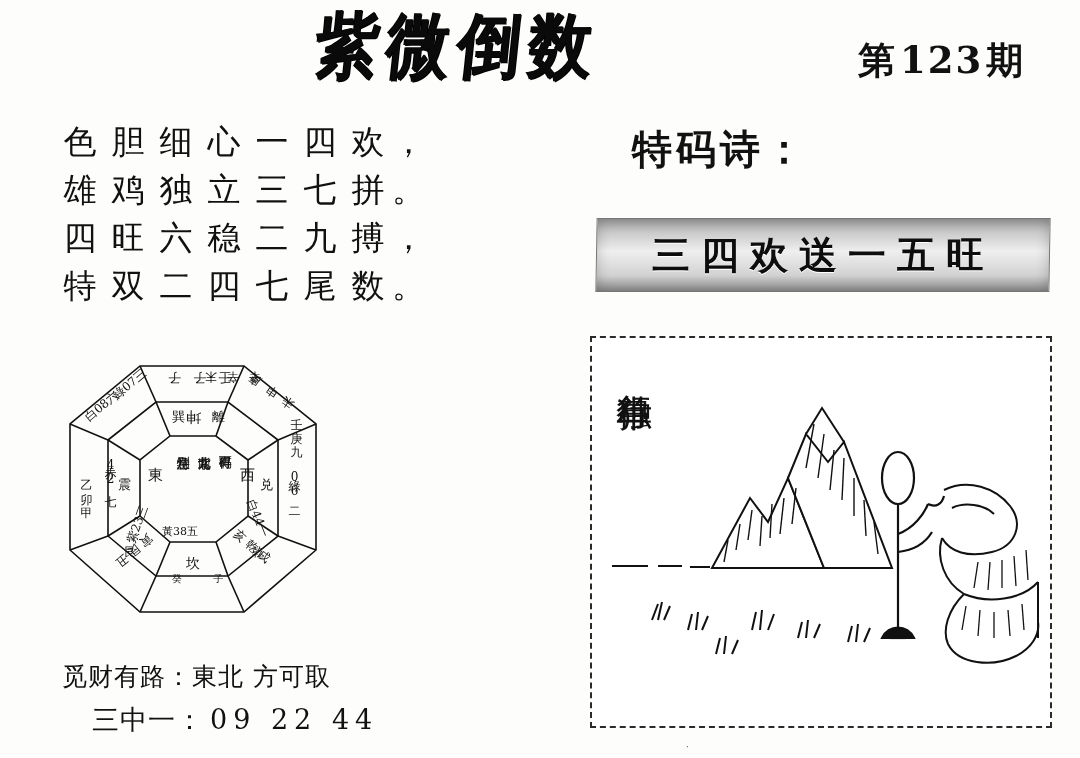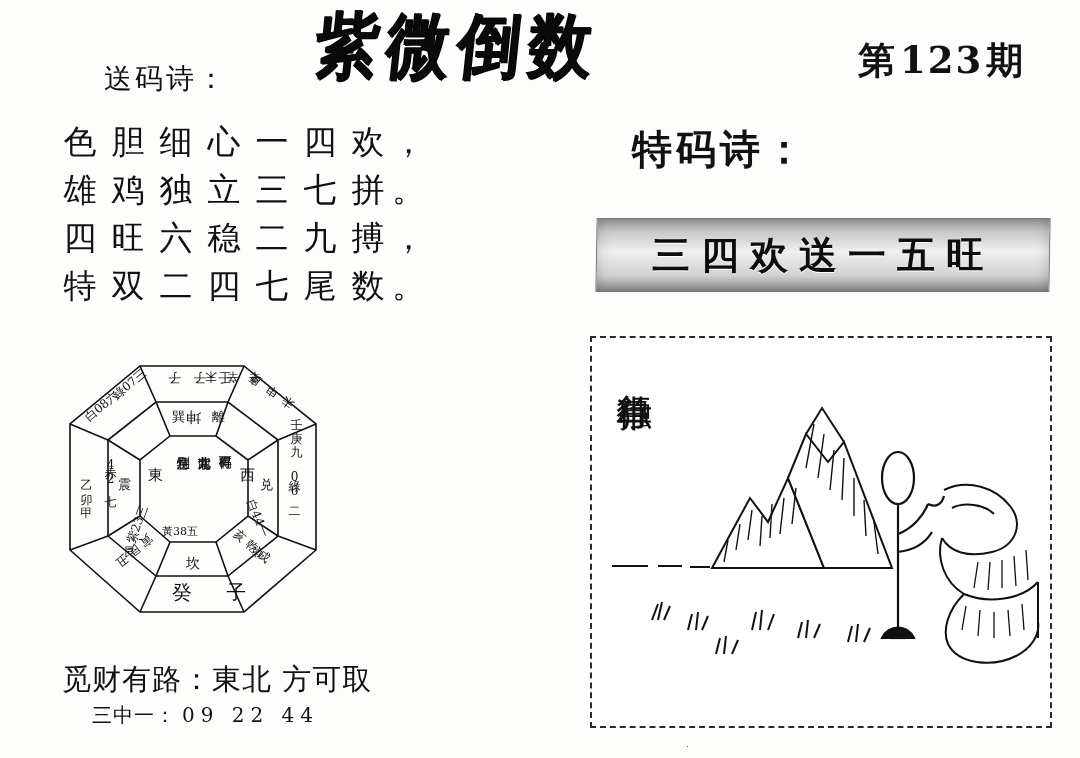--- a/index.html
+++ b/index.html
@@ -112,29 +112,29 @@
     writing-mode: vertical-rl;
     text-orientation: upright;
     letter-spacing: 0px;
   }
   .ov.flip { transform: rotate(180deg); }
 
   .find-money {
     position: absolute;
     left: 62px;
     top: 660px;
-    font-size: 29px;
+    font-size: 25px;
     letter-spacing: 1px;
     white-space: nowrap;
   }
   .three-hit {
     position: absolute;
     left: 92px;
     top: 702px;
-    font-size: 20px;
+    font-size: 27px;
     letter-spacing: 1px;
     white-space: nowrap;
   }
   .three-hit .nums { letter-spacing: 6px; padding-left: 6px; }
 
   
   .tema-label {
     position: absolute;
     left: 596px;
     top: 122px;
@@ -206,21 +206,20 @@
 <div class="page">
 
   <div class="masthead">
     <div class="masthead-text">紫微倒数</div>
   </div>
 
   <div class="issue">
     <span>第</span><span class="num">123</span><span>期</span>
   </div>
 
-  <div class="songma-label">送码诗：</div>
 
   <div class="poem-grid">
     <div class="poem-row">
       <span>色</span>
       <span>胆</span>
       <span>细</span>
       <span>心</span>
       <span>一</span>
       <span>四</span>
       <span>欢</span>
@@ -311,21 +310,21 @@
       <div class="ov flip" style="left:192px; top:34px; font-size:12px; letter-spacing:2px; transform:rotate(215deg);">未 申 庚</div>
       <div class="ov" style="left:30px; top:50px; font-size:12px; transform:rotate(-40deg);">白08六</div>
       <div class="ov" style="left:58px; top:28px; font-size:12px; transform:rotate(-40deg);">綠07三</div>
       <div class="ov vert" style="left:238px; top:58px; font-size:12px;">壬 庚 九</div>
       <div class="ov vert" style="left:236px; top:120px; font-size:12px;">綠06二</div>
       <div class="ov vert" style="left:28px; top:120px; font-size:12px;">乙 卯 甲</div>
       <div class="ov vert" style="left:52px; top:108px; font-size:12px;">赤42七</div>
       <div class="ov" style="left:66px; top:168px; font-size:12px; transform:rotate(-70deg);">紫23三</div>
       <div class="ov" style="left:186px; top:162px; font-size:12px; transform:rotate(68deg);">白44一</div>
       <div class="ov" style="left:110px; top:176px; font-size:11px;">黃38五</div>
-      <div class="ov" style="left:120px; top:232px; font-size:20px; letter-spacing:14px;">癸 子</div>
+      <div class="ov" style="left:120px; top:224px; font-size:10px; letter-spacing:14px;">癸 子</div>
       <div class="ov" style="left:178px; top:190px; font-size:12px; transform:rotate(40deg);">亥 乾 戌</div>
       <div class="ov flip" style="left:60px; top:194px; font-size:12px; transform:rotate(140deg);">寅 艮 丑</div>
     </div>
   </div>
 
   <div class="find-money">觅财有路：東北 方可取</div>
   <div class="three-hit">
     <span>三中一：</span><span class="nums">09  22  44</span>
   </div>
 

